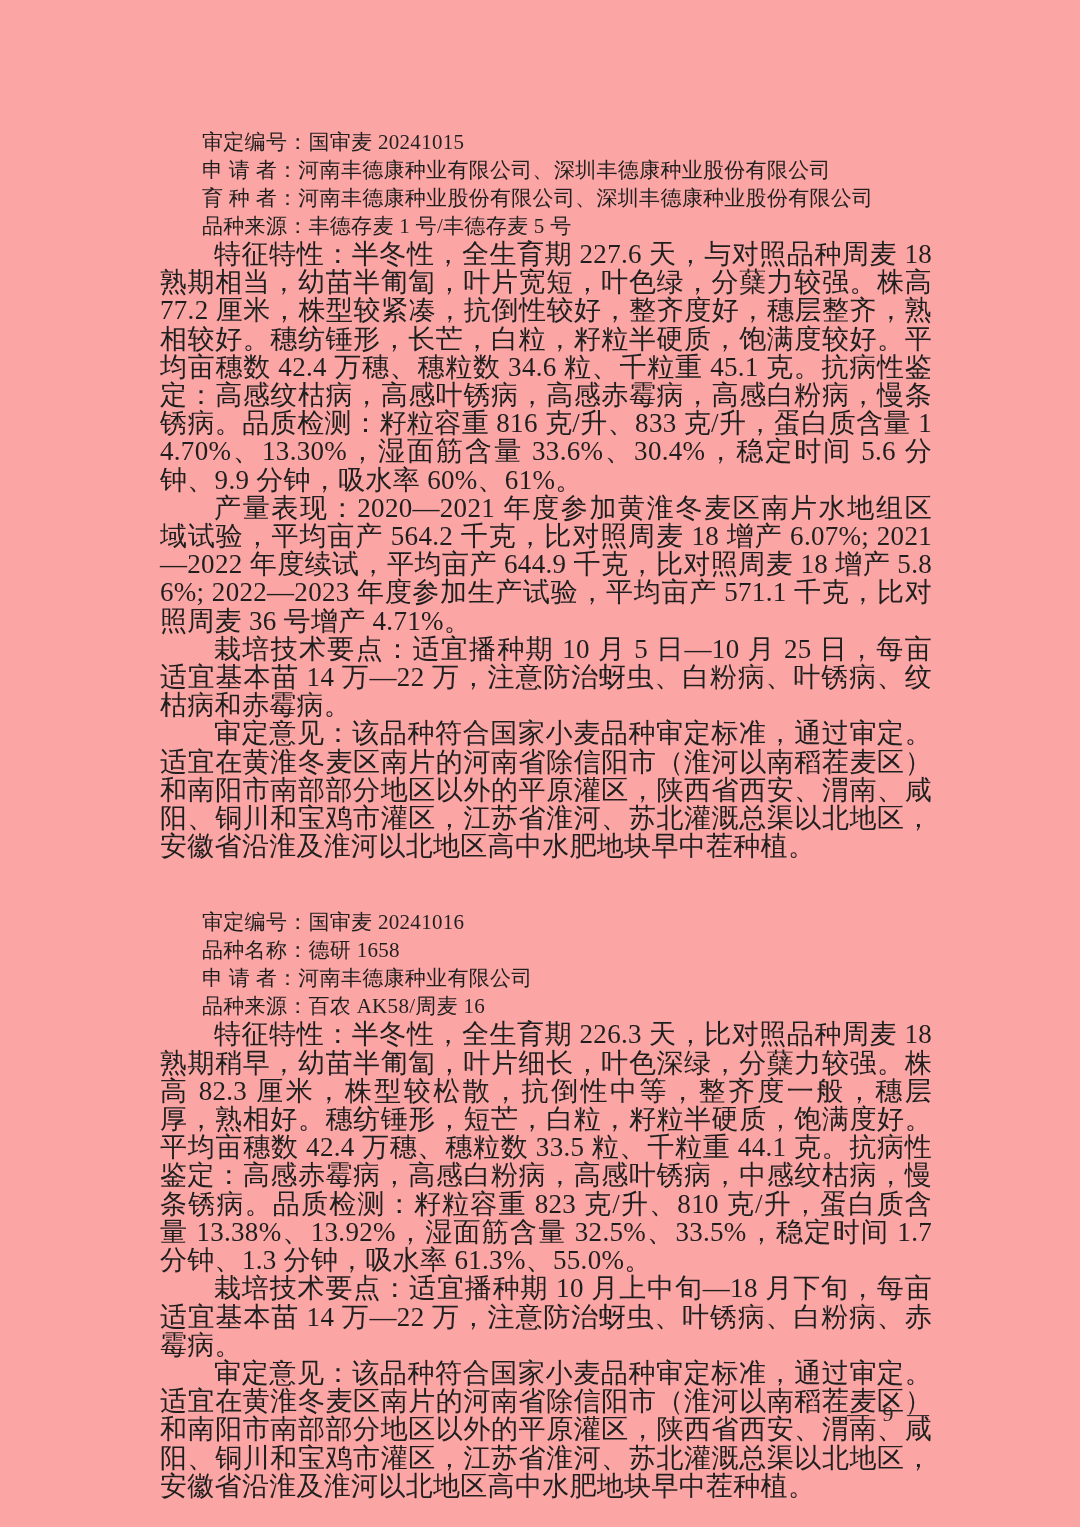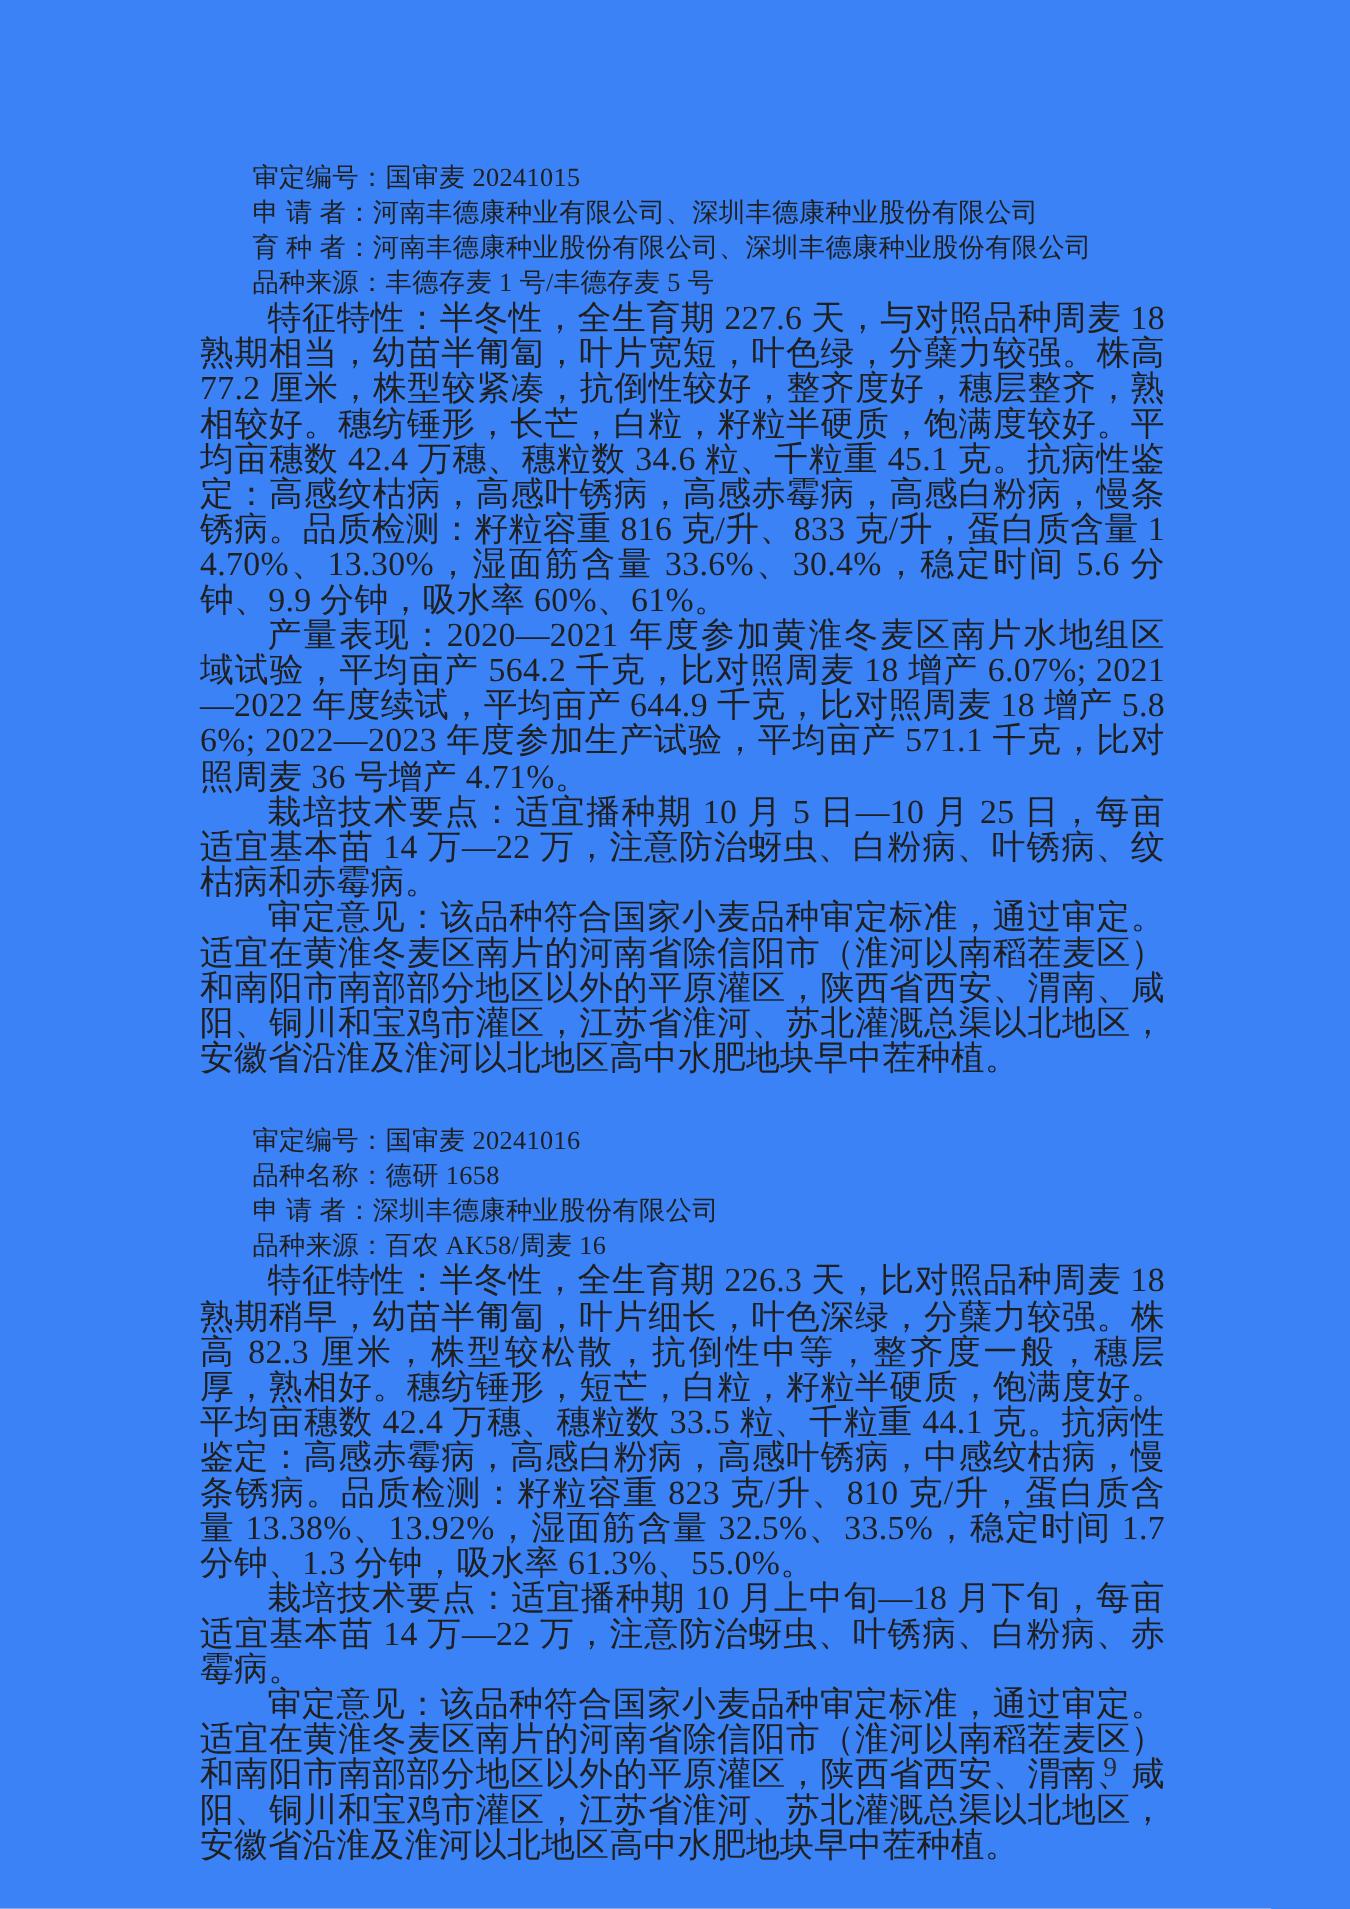--- a/index.html
+++ b/index.html
@@ -5,36 +5,36 @@
   html, body {
     margin: 0;
     padding: 0;
     background: #e9e9e9;
   }
   .page {
     position: relative;
     width: 1080px;
     height: 1527px;
     margin: 0 auto;
-    background: #3b82f6;
+    background: #fca5a5;
     overflow: hidden;
     font-family: "Liberation Serif", "DejaVu Serif", serif;
     color: #1f1f1f;
   }
   .content {
     position: absolute;
     left: 160px;
     top: 128px;
     width: 772px;
   }
   .entry {
     display: block;
   }
   .entry + .entry {
-    margin-top: 38px;
+    margin-top: 48px;
     font-family: Liberation Serif, serif;
   }
   .field-line {
     font-size: 21px;
     line-height: 28px;
     text-indent: 2em;
     white-space: nowrap;
     letter-spacing: 0.3px;
   }
   .para {
@@ -73,21 +73,21 @@
       <div class="field-line">品种来源：丰德存麦 1 号/丰德存麦 5 号</div>
       <p class="para">特征特性：半冬性，全生育期 227.6 天，与对照品种周麦 18 熟期相当，幼苗半匍匐，叶片宽短，叶色绿，分蘖力较强。株高 77.2 厘米，株型较紧凑，抗倒性较好，整齐度好，穗层整齐，熟相较好。穗纺锤形，长芒，白粒，籽粒半硬质，饱满度较好。平均亩穗数 42.4 万穗、穗粒数 34.6 粒、千粒重 45.1 克。抗病性鉴定：高感纹枯病，高感叶锈病，高感赤霉病，高感白粉病，慢条锈病。品质检测：籽粒容重 816 克/升、833 克/升，蛋白质含量 14.70%、13.30%，湿面筋含量 33.6%、30.4%，稳定时间 5.6 分钟、9.9 分钟，吸水率 60%、61%。</p>
       <p class="para">产量表现：2020—2021 年度参加黄淮冬麦区南片水地组区域试验，平均亩产 564.2 千克，比对照周麦 18 增产 6.07%; 2021—2022 年度续试，平均亩产 644.9 千克，比对照周麦 18 增产 5.86%; 2022—2023 年度参加生产试验，平均亩产 571.1 千克，比对照周麦 36 号增产 4.71%。</p>
       <p class="para">栽培技术要点：适宜播种期 10 月 5 日—10 月 25 日，每亩适宜基本苗 14 万—22 万，注意防治蚜虫、白粉病、叶锈病、纹枯病和赤霉病。</p>
       <p class="para">审定意见：该品种符合国家小麦品种审定标准，通过审定。适宜在黄淮冬麦区南片的河南省除信阳市（淮河以南稻茬麦区）和南阳市南部部分地区以外的平原灌区，陕西省西安、渭南、咸阳、铜川和宝鸡市灌区，江苏省淮河、苏北灌溉总渠以北地区，安徽省沿淮及淮河以北地区高中水肥地块早中茬种植。</p>
     </section>
 
     <section class="entry">
       <div class="field-line">审定编号：国审麦 20241016</div>
       <div class="field-line">品种名称：德研 1658</div>
-      <div class="field-line">申 请 者：深圳丰德康种业股份有限公司</div>
+      <div class="field-line">申 请 者：河南丰德康种业有限公司</div>
       <div class="field-line">品种来源：百农 AK58/周麦 16</div>
       <p class="para">特征特性：半冬性，全生育期 226.3 天，比对照品种周麦 18 熟期稍早，幼苗半匍匐，叶片细长，叶色深绿，分蘖力较强。株高 82.3 厘米，株型较松散，抗倒性中等，整齐度一般，穗层厚，熟相好。穗纺锤形，短芒，白粒，籽粒半硬质，饱满度好。平均亩穗数 42.4 万穗、穗粒数 33.5 粒、千粒重 44.1 克。抗病性鉴定：高感赤霉病，高感白粉病，高感叶锈病，中感纹枯病，慢条锈病。品质检测：籽粒容重 823 克/升、810 克/升，蛋白质含量 13.38%、13.92%，湿面筋含量 32.5%、33.5%，稳定时间 1.7 分钟、1.3 分钟，吸水率 61.3%、55.0%。</p>
       <p class="para">栽培技术要点：适宜播种期 10 月上中旬—18 月下旬，每亩适宜基本苗 14 万—22 万，注意防治蚜虫、叶锈病、白粉病、赤霉病。</p>
       <p class="para">审定意见：该品种符合国家小麦品种审定标准，通过审定。适宜在黄淮冬麦区南片的河南省除信阳市（淮河以南稻茬麦区）和南阳市南部部分地区以外的平原灌区，陕西省西安、渭南、咸阳、铜川和宝鸡市灌区，江苏省淮河、苏北灌溉总渠以北地区，安徽省沿淮及淮河以北地区高中水肥地块早中茬种植。</p>
     </section>
 
   </div>
 
   <div class="page-footer">— 9 —</div>
 </div>

